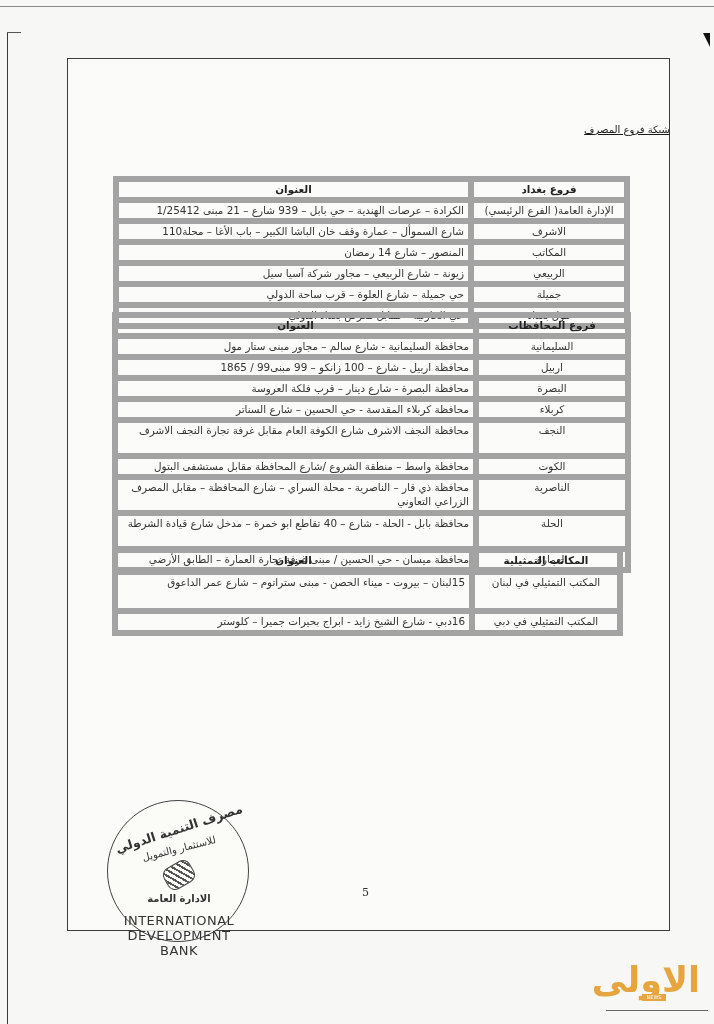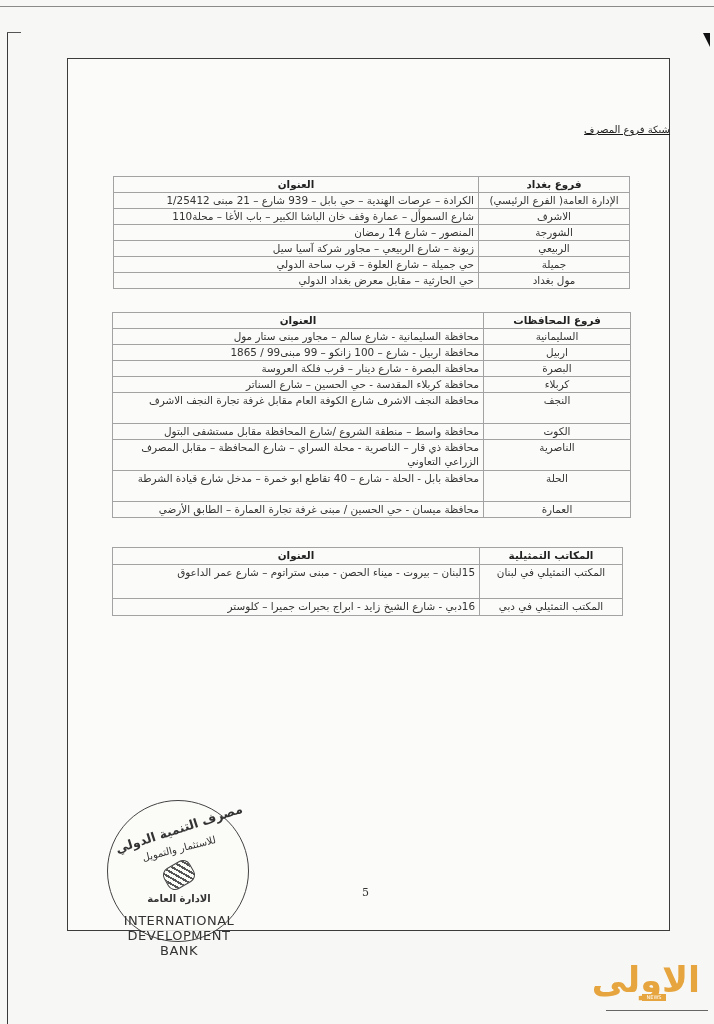--- a/index.html
+++ b/index.html
@@ -31,21 +31,21 @@
       position: absolute; left: 514px; top: 124px; width: 156px;
       direction: rtl; text-align: right;
       font-family: "DejaVu Sans", sans-serif; font-weight: normal; font-size: 10px;
       text-decoration: underline; color: #1a1a1a; letter-spacing: 0;
     }
     table.doc {
       position: absolute; border-collapse: collapse; direction: rtl;
       font-family: "DejaVu Sans", sans-serif; font-size: 10.4px; color: #333;
     }
     table.doc td, table.doc th {
-      border: 1px solid #a3a3a3; padding: 0 4px; line-height: 14px; vertical-align: top;
+      border: 6px solid #a3a3a3; padding: 0 4px; line-height: 14px; vertical-align: top;
       font-weight: normal;
     }
     table.doc th { text-align: center; font-weight: 600; color: #222; }
     table.doc td.branch { text-align: center; }
     table.doc td.addr { text-align: right; }
     #tbl-baghdad { left: 113px; top: 176px; width: 517px; }
     #tbl-baghdad td, #tbl-baghdad th { height: 15px; }
     #tbl-provinces { left: 112px; top: 312px; width: 519px; }
     #tbl-provinces td, #tbl-provinces th { height: 15px; }
     #tbl-offices { left: 112px; top: 547px; width: 511px; }
@@ -122,21 +122,21 @@
   </tr>
   <tr>
     <td class="branch">الإدارة العامة( الفرع الرئيسي)</td>
     <td class="addr">الكرادة – عرصات الهندية – حي بابل – 939 شارع – 21 مبنى 1/25412</td>
   </tr>
   <tr>
     <td class="branch">الاشرف</td>
     <td class="addr">شارع السموأل – عمارة وقف خان الباشا الكبير – باب الأغا – محلة110</td>
   </tr>
   <tr>
-    <td class="branch">الشورجة</td>
+    <td class="branch">المكاتب</td>
     <td class="addr">المنصور – شارع 14 رمضان</td>
   </tr>
   <tr>
     <td class="branch">الربيعي</td>
     <td class="addr">زيونة – شارع الربيعي – مجاور شركة آسيا سيل</td>
   </tr>
   <tr>
     <td class="branch">جميلة</td>
     <td class="addr">حي جميلة – شارع العلوة – قرب ساحة الدولي</td>
   </tr>

